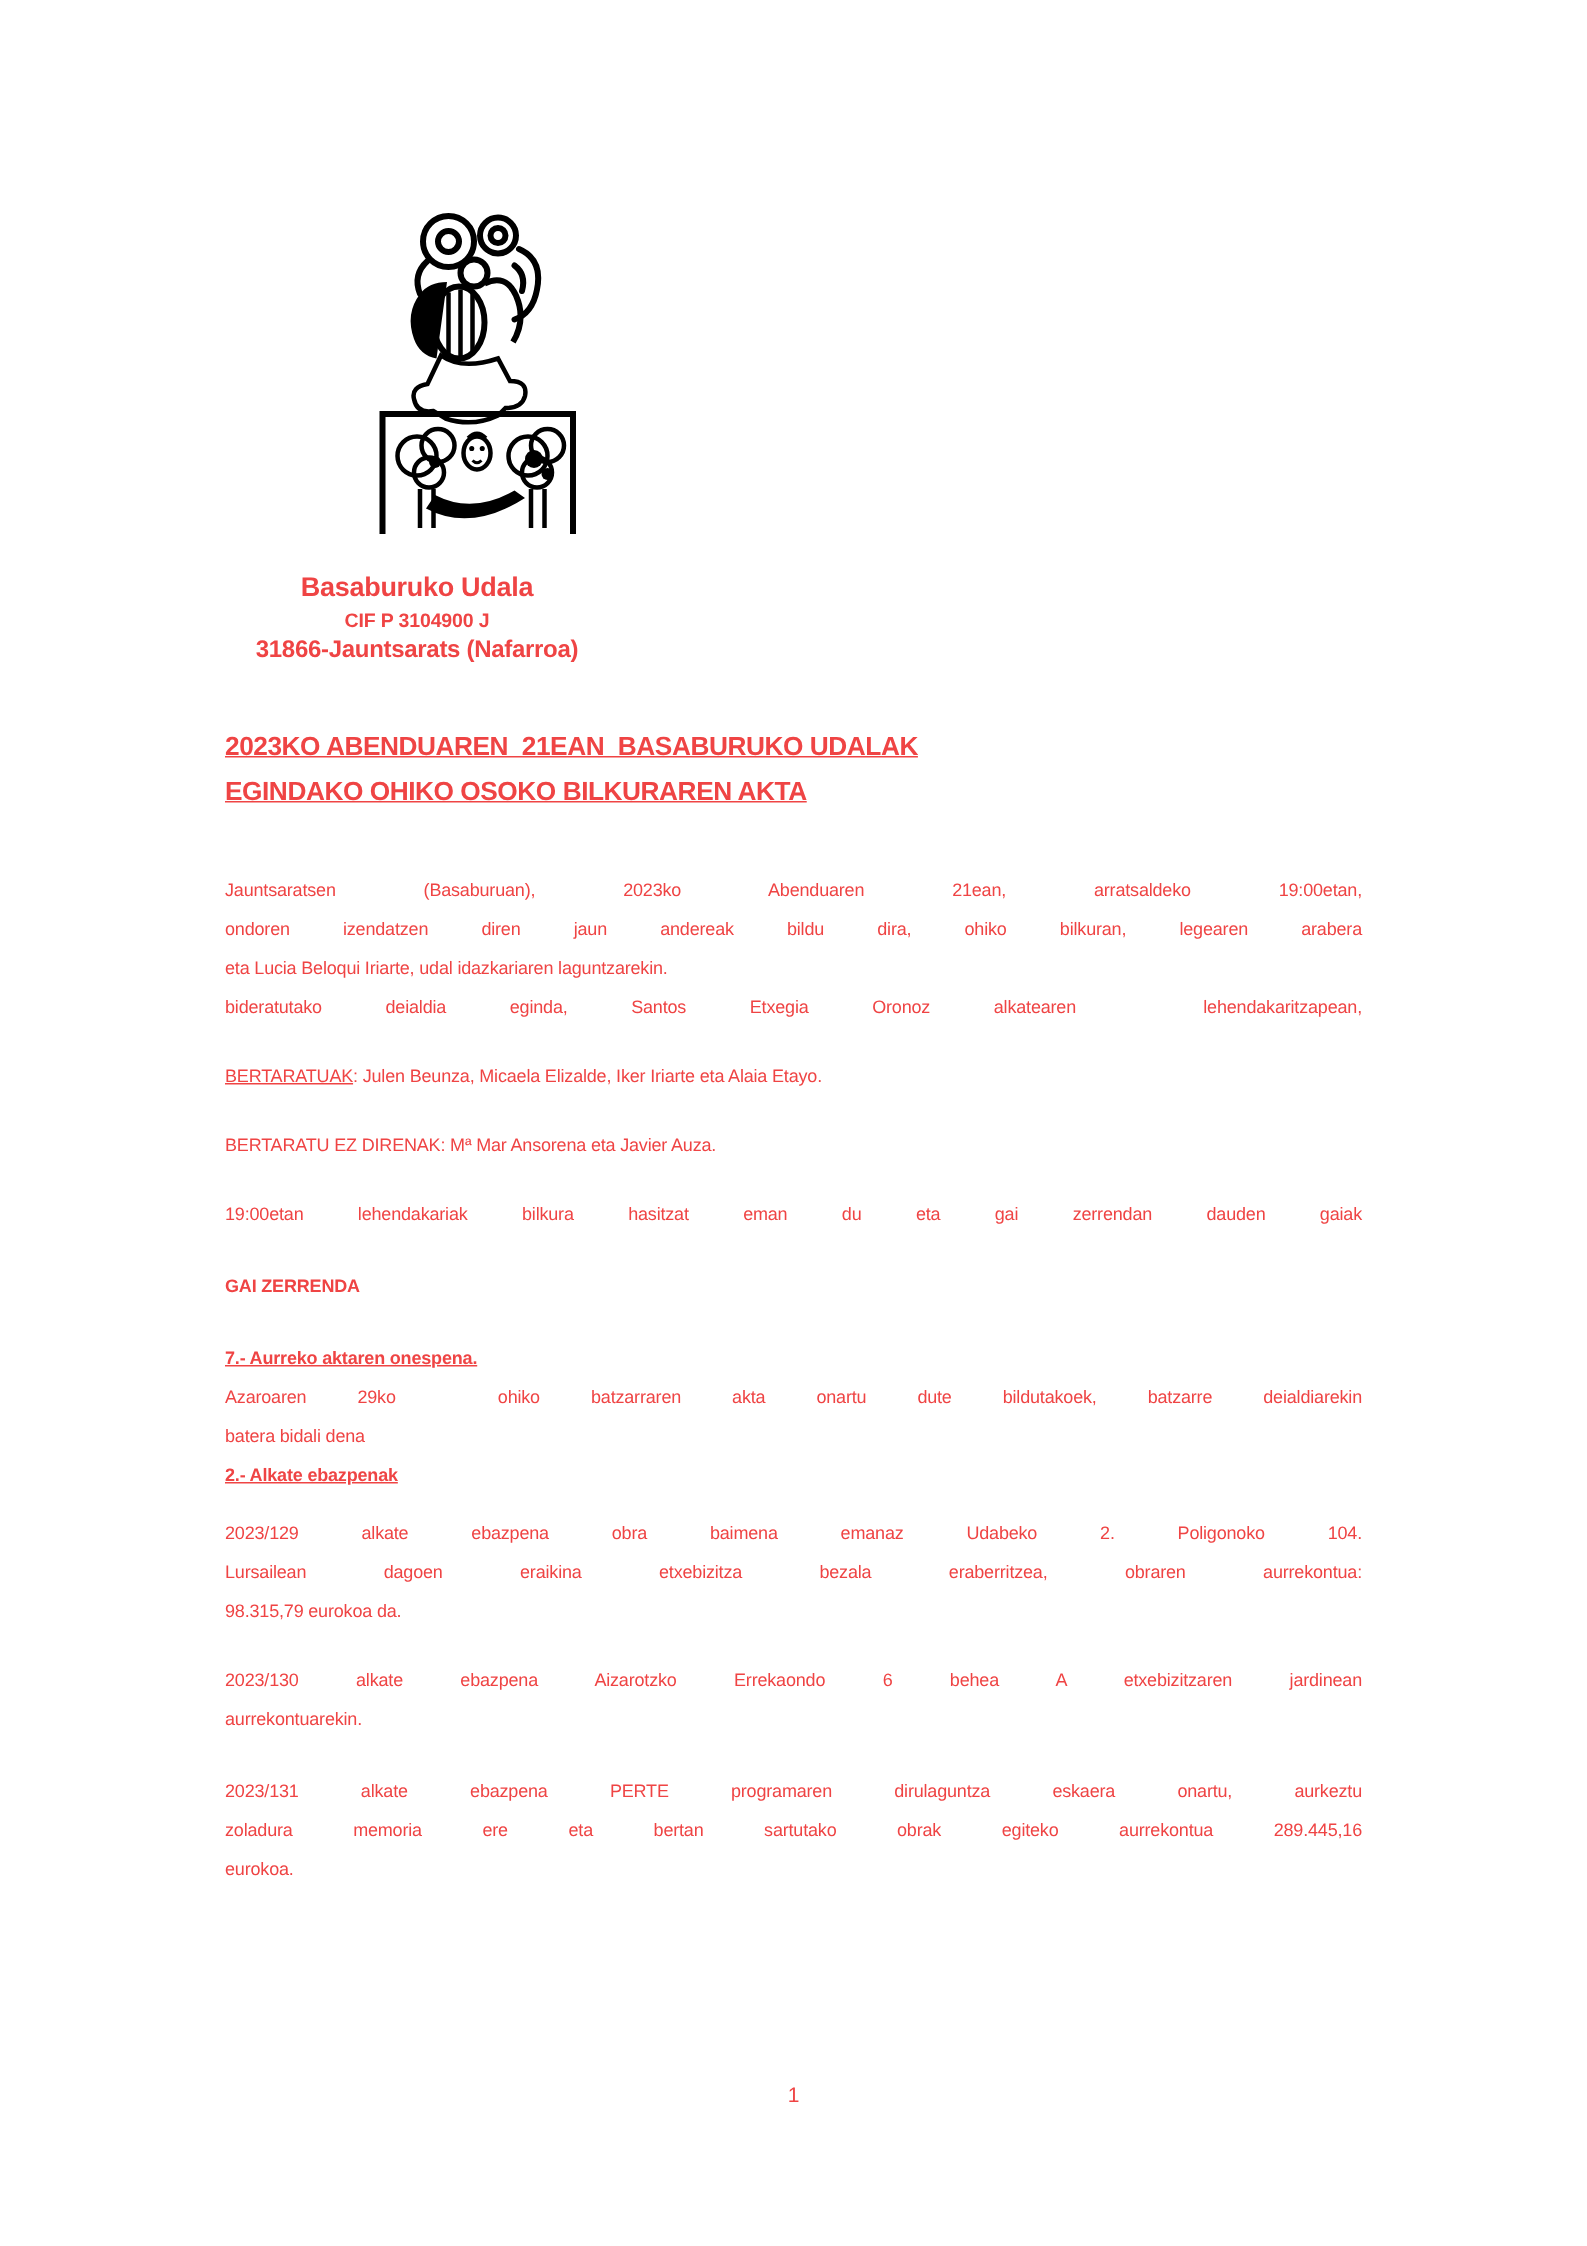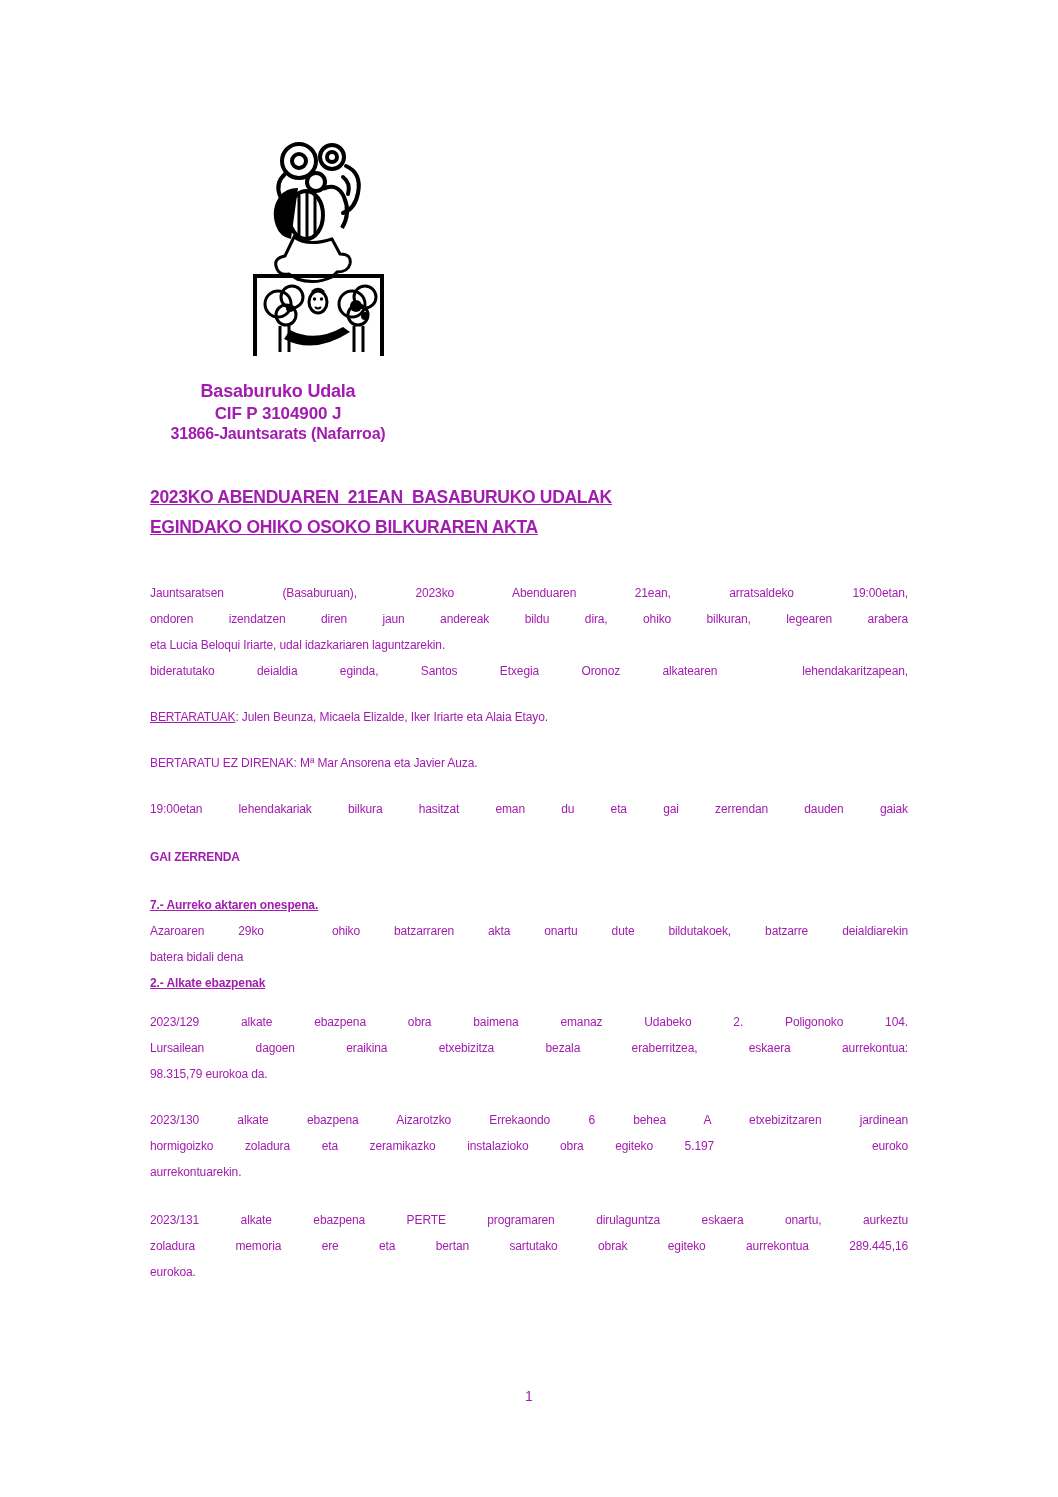--- a/index.html
+++ b/index.html
@@ -1,23 +1,23 @@
 <!DOCTYPE html>
 <html><head>
 <meta charset="utf-8">
 <style>
   html,body{margin:0;padding:0;background:#ffffff;}
   .doc{
-    position:relative;width:1058px;height:1497px;background:#ffffff;color:#a21caf;
+    position:relative;width:1058px;height:1497px;background:#ffffff;color:#ef4444;
     font-family:"Liberation Sans","DejaVu Sans",sans-serif;overflow:hidden;
   }
   .crest{position:absolute;left:242px;top:136px;width:153px;height:224px;}
   .orgblock{position:absolute;left:148px;top:380px;width:260px;text-align:center;font-weight:bold;}
   .org-name{font-size:18px;line-height:23px;letter-spacing:-0.2px;}
-  .org-cif{font-size:17px;line-height:21px;letter-spacing:-0.1px;}
+  .org-cif{font-size:13px;line-height:21px;letter-spacing:-0.1px;}
   .org-addr{font-size:16px;line-height:19px;letter-spacing:-0.2px;}
   .content{position:absolute;left:150px;top:482px;width:758px;}
   .title{text-align:left;font-weight:bold;font-size:17.5px;line-height:30px;letter-spacing:-0.3px;margin:0 0 38px 0;}
   .tline{text-decoration:underline;white-space:pre-wrap;}
   .para{font-size:12px;line-height:26px;margin:0 0 20px 0;letter-spacing:-0.12px;}
   .jline{text-align:justify;text-align-last:justify;white-space:pre-wrap;}
   .jline.last{text-align-last:left;}
   .plain{white-space:pre-wrap;}
   .heading{font-weight:bold;}
   .uline{text-decoration:underline;}
@@ -113,27 +113,26 @@
 
     <div class="para mb0">
         <div class="jline">Azaroaren 29ko  ohiko batzarraren akta onartu dute bildutakoek, batzarre deialdiarekin</div>
         <div class="jline last">batera bidali dena</div>
       </div>
 
     <div class="para heading uline mb12">2.- Alkate ebazpenak</div>
 
     <div class="para">
         <div class="jline">2023/129 alkate ebazpena obra baimena emanaz Udabeko 2. Poligonoko 104.</div>
-        <div class="jline">Lursailean dagoen eraikina etxebizitza bezala eraberritzea, eskaera aurrekontua:</div>
+        <div class="jline">Lursailean dagoen eraikina etxebizitza bezala eraberritzea, obraren aurrekontua:</div>
         <div class="jline last">98.315,79 eurokoa da.</div>
       </div>
 
     <div class="para mb22">
         <div class="jline">2023/130 alkate ebazpena Aizarotzko Errekaondo 6 behea A etxebizitzaren jardinean</div>
-        <div class="jline">hormigoizko zoladura eta zeramikazko instalazioko obra egiteko 5.197     euroko</div>
         <div class="jline last">aurrekontuarekin.</div>
       </div>
 
     <div class="para">
         <div class="jline">2023/131 alkate ebazpena PERTE programaren dirulaguntza eskaera onartu, aurkeztu</div>
         <div class="jline">zoladura memoria ere eta bertan sartutako obrak egiteko aurrekontua 289.445,16</div>
         <div class="jline last">eurokoa.</div>
       </div>
 
   </div>

